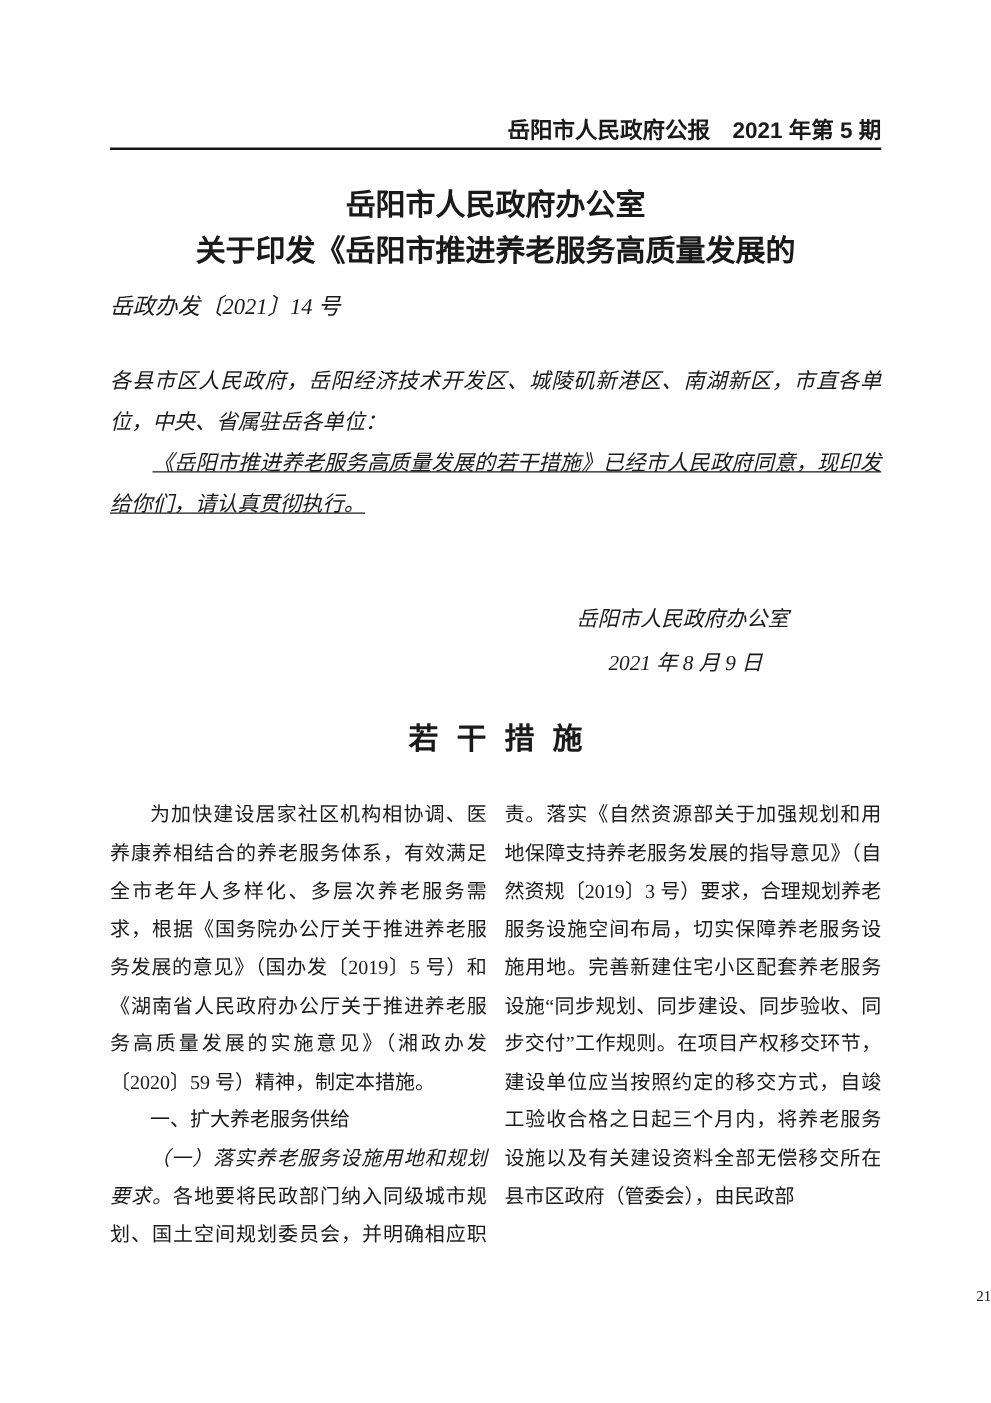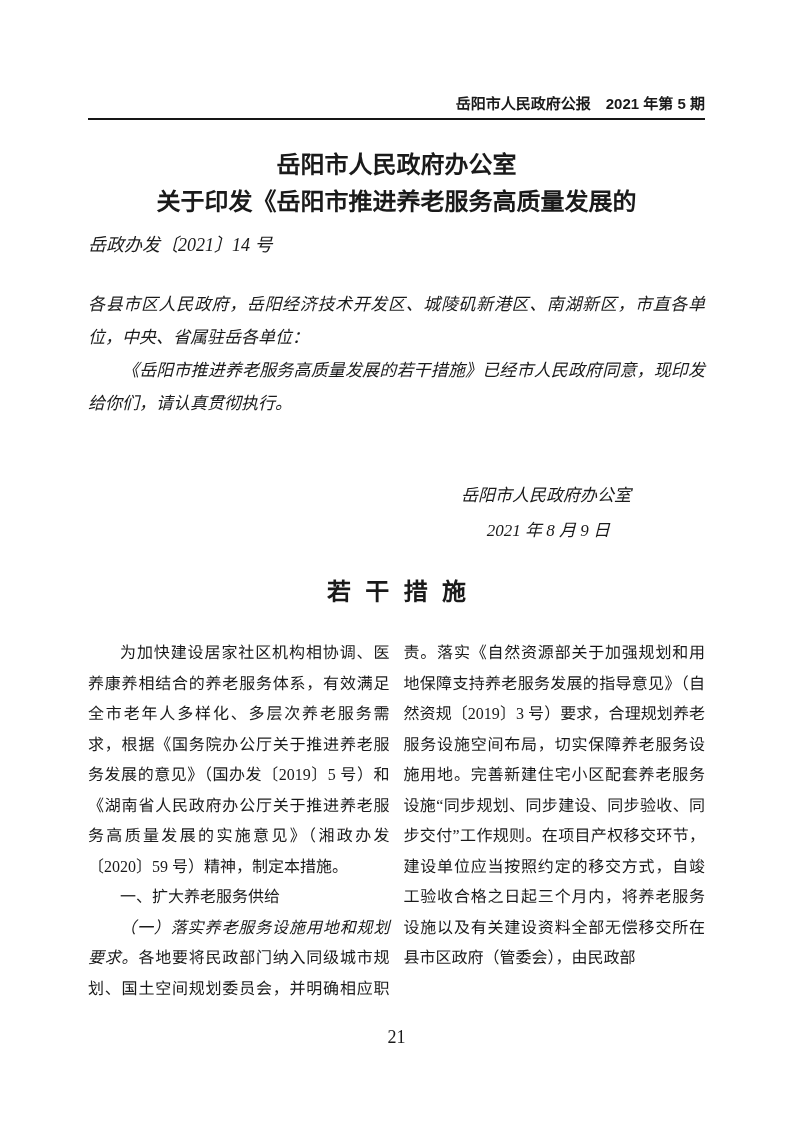--- a/index.html
+++ b/index.html
@@ -20,21 +20,21 @@
     overflow: hidden;
   }
 
   
   .running-head {
     display: flex;
     justify-content: flex-end;
     align-items: baseline;
     font-family: "Liberation Sans", "DejaVu Sans", sans-serif;
     font-weight: bold;
-    font-size: 15px;
+    font-size: 18px;
     line-height: 22px;
     white-space: nowrap;
   }
   .running-head .issue { margin-left: 1em; }
   .head-rule {
     border: none;
     border-bottom: 2px solid #161616;
     margin: 3px 0 0 0;
   }
 
@@ -63,21 +63,21 @@
 
   
   .notice-body {
     margin-top: 30px;
     font-size: 17px;
     line-height: 33px;
     text-align: justify;
     font-style: italic; 
   }
   .notice-body p { margin: 0; }
-  .notice-body p.indent { text-indent: 2em; }
+  .notice-body p.indent { text-indent: 2em; text-decoration: underline; }
 
   .signature {
     margin-top: 58px;
     font-size: 17px;
     line-height: 35px;
     font-style: italic;
   }
   .signature .signer    { text-align: right; padding-right: 74px; }
   .signature .sign-date { text-align: right; padding-right: 95px; }
 
@@ -108,22 +108,22 @@
     text-indent: 2em;
   }
   .kaiti { font-style: italic; }
 
   
   .page-number {
     position: absolute;
     top: 1027px;
     left: 0;
     width: 100%;
-    text-align: center;
-    font-size: 18px;
+    text-align: right;
+    font-size: 12px;
     line-height: 20px;
   }
 </style>
 </head>
 <body>
 
 <div class="page">
 
   <div class="running-head">
     <span>岳阳市人民政府公报</span>

